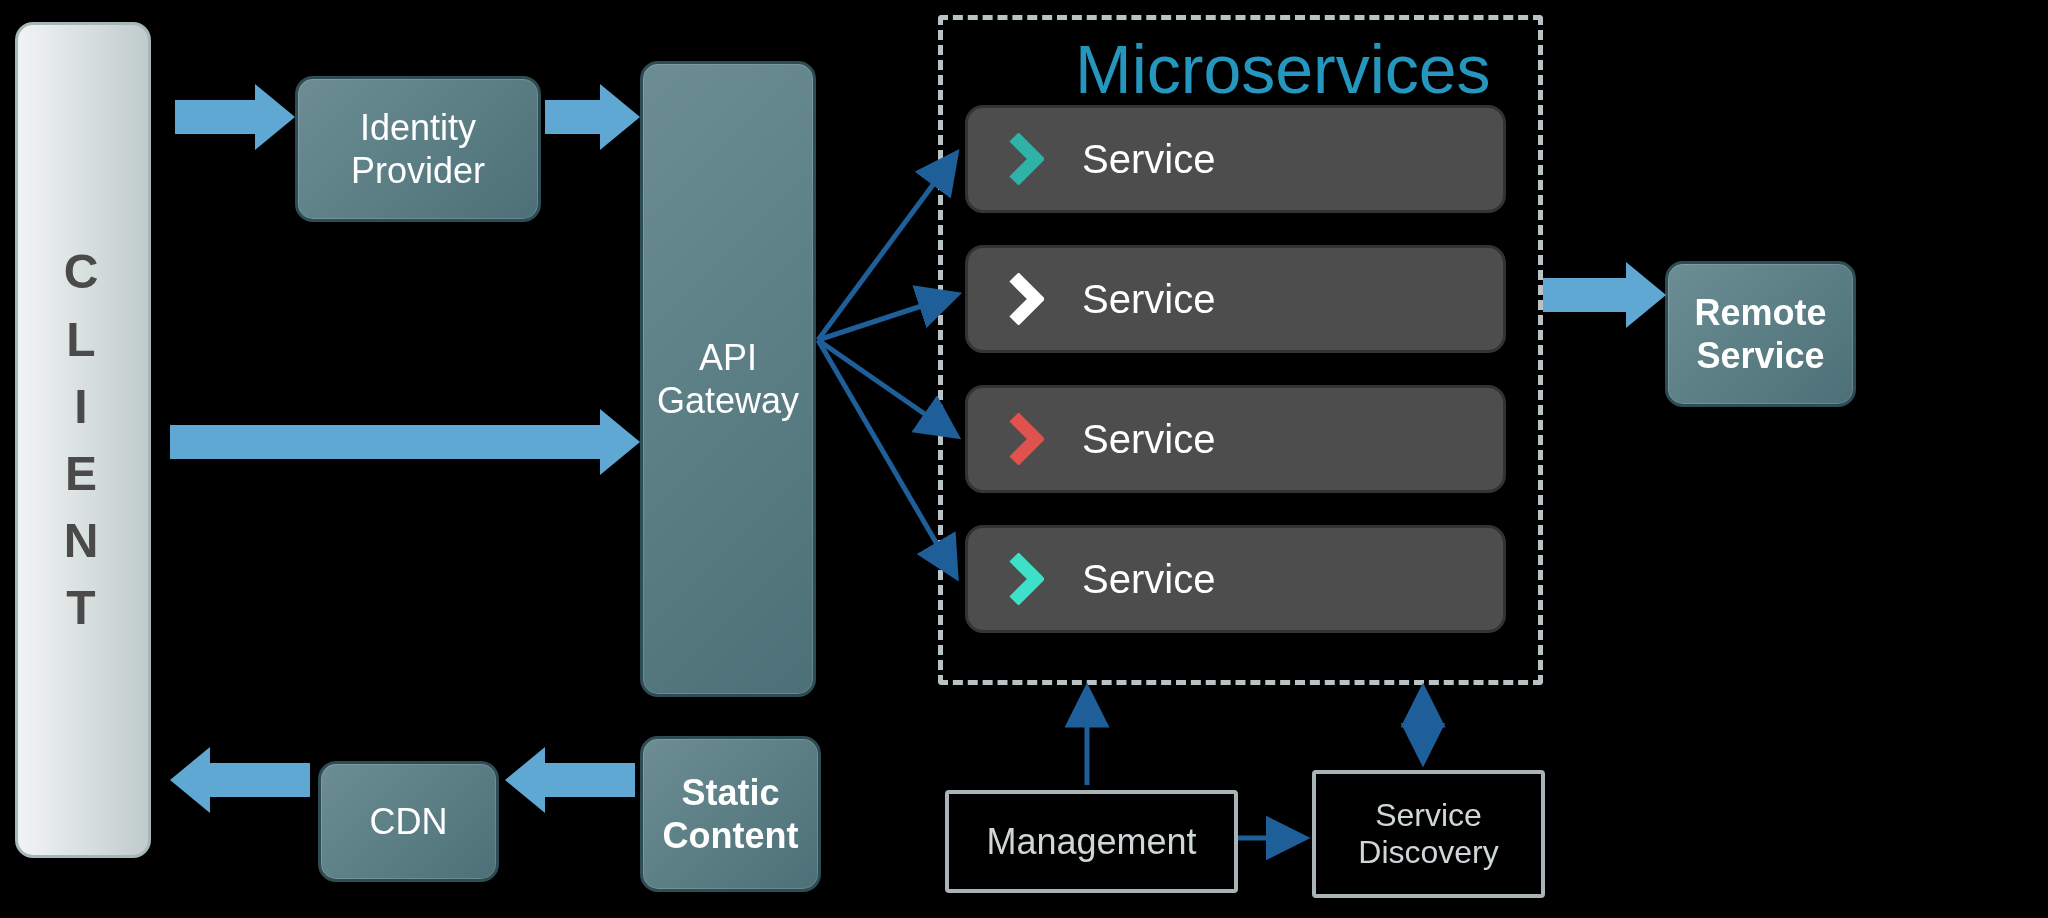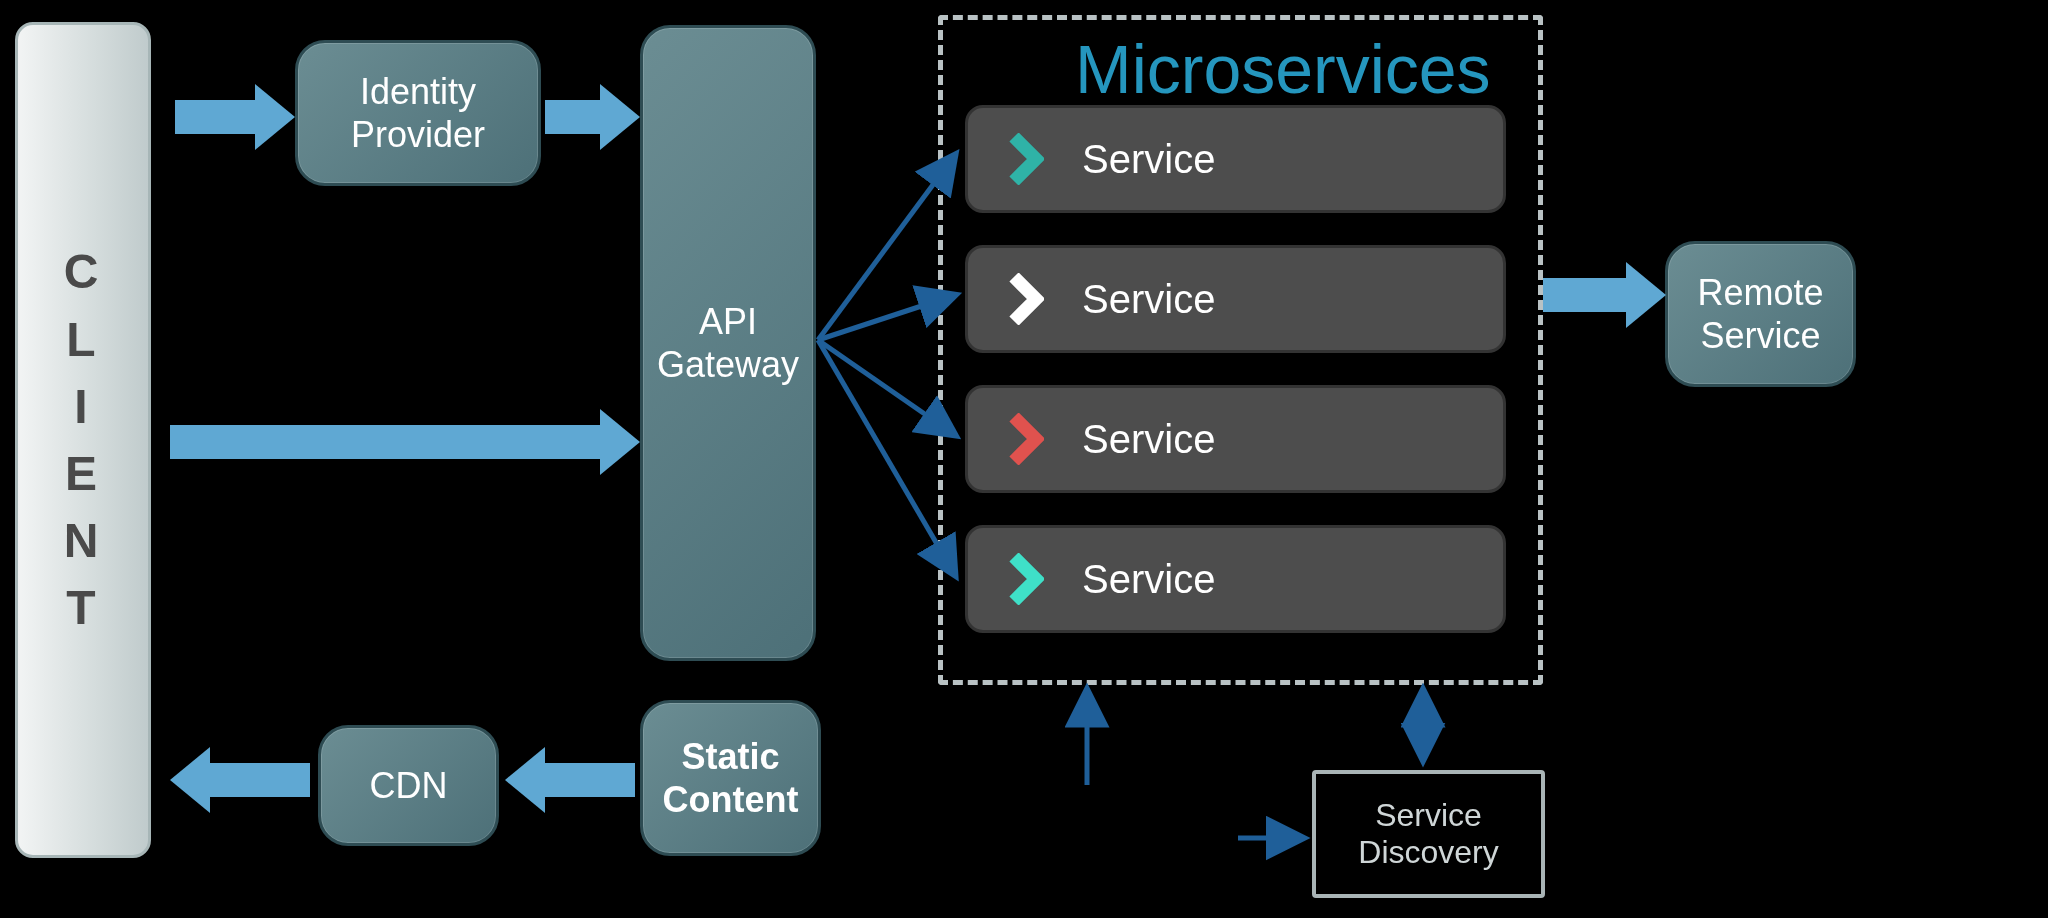--- a/index.html
+++ b/index.html
@@ -14,29 +14,30 @@
   .stage {
     position: relative;
     width: 2048px;
     height: 918px;
   }
   
   .box {
     position: absolute;
     background: #5a7e84;
     border: 3px solid #2e4c53;
-    border-radius: 30px;
+    border-radius: 18px;
     color: #fff;
     display: flex;
     align-items: center;
     justify-content: center;
     text-align: center;
     font-size: 36px;
     line-height: 1.2;
     box-shadow: inset 0 0 0 1px rgba(255,255,255,0.15);
+    margin-top: 36px;
   }
   .box.gradient {
     background: linear-gradient(135deg, #6b8d93 0%, #4d7078 100%);
   }
   
   .client {
     position: absolute;
     left: 15px;
     top: 22px;
     width: 130px;
@@ -174,25 +175,28 @@
     </svg>
     <span>Service</span>
   </div>
   <div class="service-row" style="left:965px; top:525px; width:495px; height:102px;">
     <svg class="chevron" viewBox="0 0 36 52">
       <polyline points="6,4 28,26 6,48" fill="none" stroke-width="13" stroke-linecap="butt" stroke-linejoin="miter" stroke="#3fe0c8"></polyline>
     </svg>
     <span>Service</span>
   </div>
 
-  <div class="box gradient" style="left:1665px; top:241px; width:185px; height:140px;">
+  <div class="box gradient" style="left:1665px; top:225px; width:185px; height:140px;font-weight:bold;">
     <span style="white-space:pre-line;">Remote
 Service</span>
   </div>
 
+  <div class="outline-box" style="left:945px; top:790px; width:285px; height:95px;">
+    <span>Management</span>
+  </div>
 
   <div class="outline-box" style="left:1312px; top:770px; width:225px; height:120px; font-size:32px;">
     <span style="white-space:pre-line;">Service
 Discovery</span>
   </div>
 
   <div class="block-arrow">
     <div class="shaft" style="left:175px; top:100px; width:80px; height:34px;"></div>
     <div class="head" style="left:255px; top:84px; border-width:33px 0 33px 40px; border-color:transparent transparent transparent #5fa8d3;"></div>
   </div>

